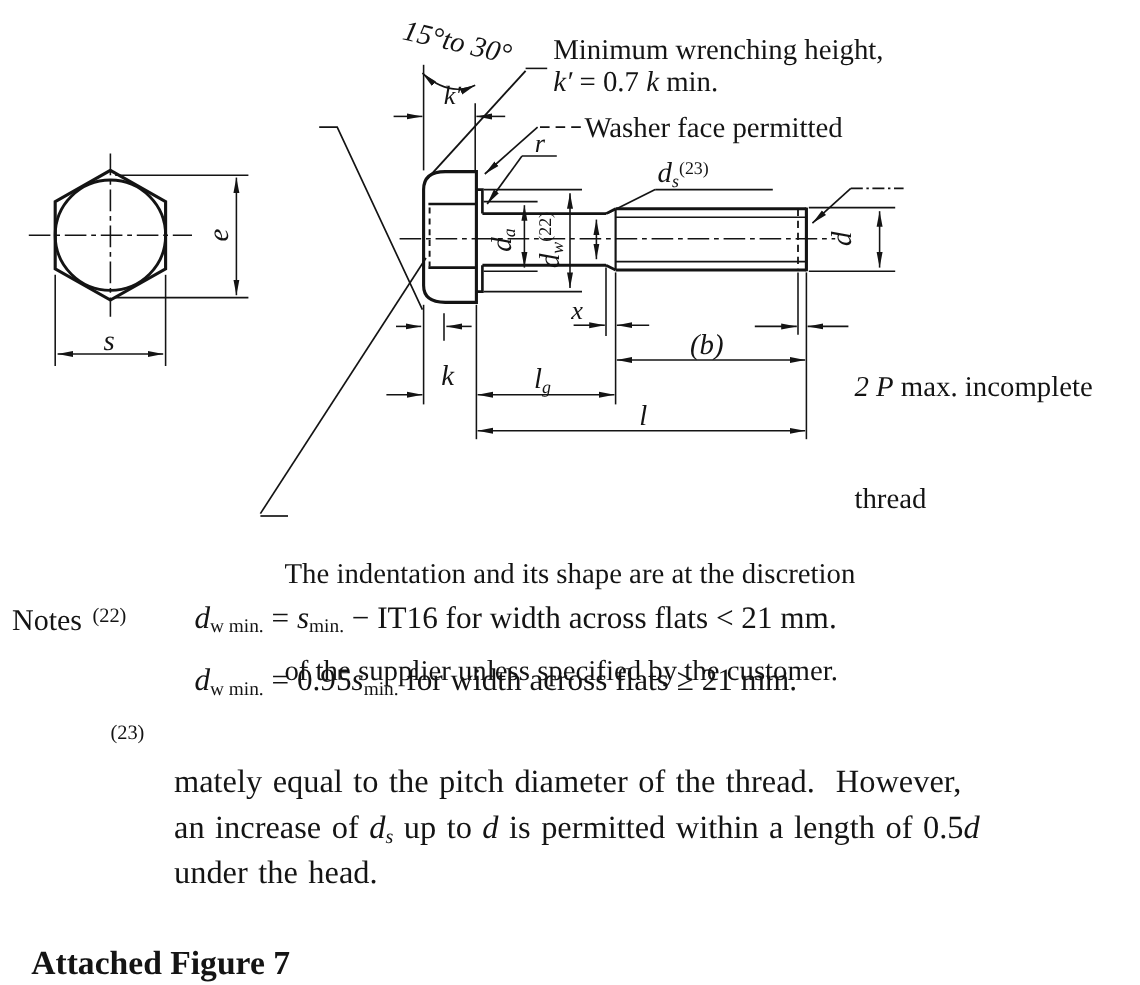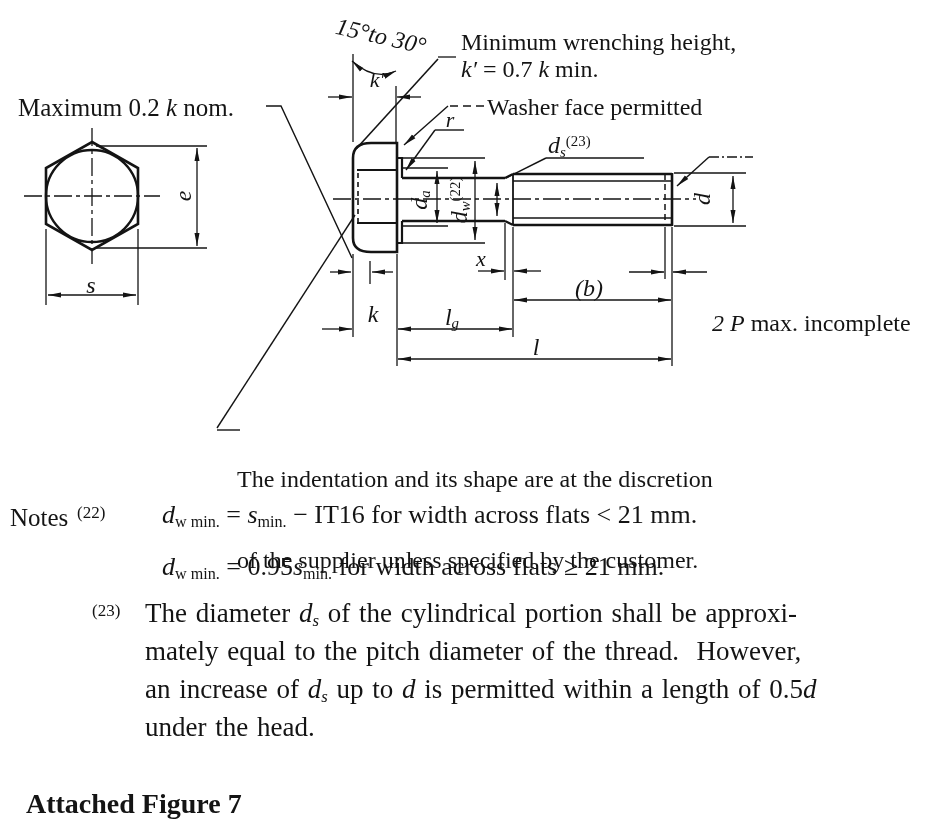--- a/index.html
+++ b/index.html
@@ -122,37 +122,37 @@
       <line x1="448" y1="106" x2="404" y2="145" marker-end="url(#arr)"></line>
       <line x1="435" y1="130" x2="464" y2="130"></line>
       <line x1="435" y1="130" x2="406" y2="170" marker-end="url(#arr)"></line>
       <line x1="546" y1="158" x2="644" y2="158"></line>
       <line x1="546" y1="158" x2="506" y2="178"></line>
       <line x1="709" y1="157" x2="753" y2="157" stroke-dasharray="10 3 2 3"></line>
       <line x1="709" y1="157" x2="677" y2="186" marker-end="url(#arr)"></line>
     </g>
   </svg>
 
-  <div class="lfl fs25" style="left:18px;top:94px;"><span>Maximum 0.2 </span><span class="it">k</span><span> nom.</span></div>
 
   <div class="rot13 fs24 it" style="left:381px;top:36px;"><span>15°to 30°</span></div>
 
   <div class="lfl fs24" style="left:461px;top:29px;"><span>Minimum wrenching height,</span></div>
   <div class="lfl fs24" style="left:461px;top:56px;"><span class="it">k′</span><span> = 0.7 </span><span class="it">k</span><span> min.</span></div>
 
   <div class="lfl fs24" style="left:487px;top:94px;"><span>Washer face permitted</span></div>
 
   <div class="lbl fs22 it" style="left:377px;top:80px;"><span>k′</span></div>
   <div class="lbl fs22 it" style="left:450px;top:120px;"><span>r</span></div>
 
   <div class="lfl fs24" style="left:548px;top:132px;"><span class="it">d</span><span class="sb it">s</span><span class="sp">(23)</span></div>
 
 
   <div class="lfl fs24 ln31" style="left:712px;top:246px;">
     <div><span class="it">2 P</span><span> max. incomplete</span></div>
+    <div>thread</div>
   </div>
 
   <div class="rot fs24 it" style="left:183px;top:196px;"><span>e</span></div>
   <div class="lbl fs24 it" style="left:91px;top:285px;"><span>s</span></div>
   <div class="lbl fs24 it" style="left:373px;top:314px;"><span>k</span></div>
   <div class="lbl fs24" style="left:452px;top:318px;"><span class="it">l</span><span class="sb it">g</span></div>
   <div class="lbl fs24 it" style="left:536px;top:347px;"><span>l</span></div>
   <div class="lbl fs22 it" style="left:481px;top:259px;"><span>x</span></div>
   <div class="lbl fs24 it" style="left:589px;top:288px;"><span>(b)</span></div>
   <div class="rot fs24" style="left:420px;top:200px;"><span class="it">d</span><span class="sb it">a</span></div>
@@ -163,21 +163,20 @@
     <div>The indentation and its shape are at the discretion</div>
     <div>of the supplier unless specified by the customer.</div>
   </div>
 
   <div class="lfl fs25" style="left:10px;top:504px;"><span>Notes</span></div>
   <div class="lfl fs17" style="left:77px;top:503px;"><span>(22)</span></div>
   <div class="lfl fs26" style="left:162px;top:500px;"><span class="it">d</span><span class="sb">w min.</span><span> = </span><span class="it">s</span><span class="sb">min.</span><span> − IT16 for width across flats &lt; 21 mm.</span></div>
   <div class="lfl fs26" style="left:162px;top:552px;"><span class="it">d</span><span class="sb">w min.</span><span> = 0.95</span><span class="it">s</span><span class="sb">min.</span><span> for width across flats ≥ 21 mm.</span></div>
 
   <div class="lfl fs17" style="left:92px;top:601px;"><span>(23)</span></div>
-  <div class="lfl fs27" style="left:145px;top:598px;"><span>The diameter </span><span class="it">d</span><span class="sb it">s</span><span> of the cylindrical portion shall be approxi-</span></div>
   <div class="lfl fs27" style="left:145px;top:636px;"><span>mately equal to the pitch diameter of the thread.  However,</span></div>
   <div class="lfl fs27" style="left:145px;top:674px;"><span>an increase of </span><span class="it">d</span><span class="sb it">s</span><span> up to </span><span class="it">d</span><span> is permitted within a length of 0.5</span><span class="it">d</span></div>
   <div class="lfl fs27" style="left:145px;top:712px;"><span>under the head.</span></div>
 
   <div class="lfl fs28 cap" style="left:26px;top:752px;"><span>Attached Figure 7</span></div>
   <div class="lfl fs28 cap" style="left:322px;top:785px;"><span>product grade B</span></div>
 
 </div>
 
 </body></html>

